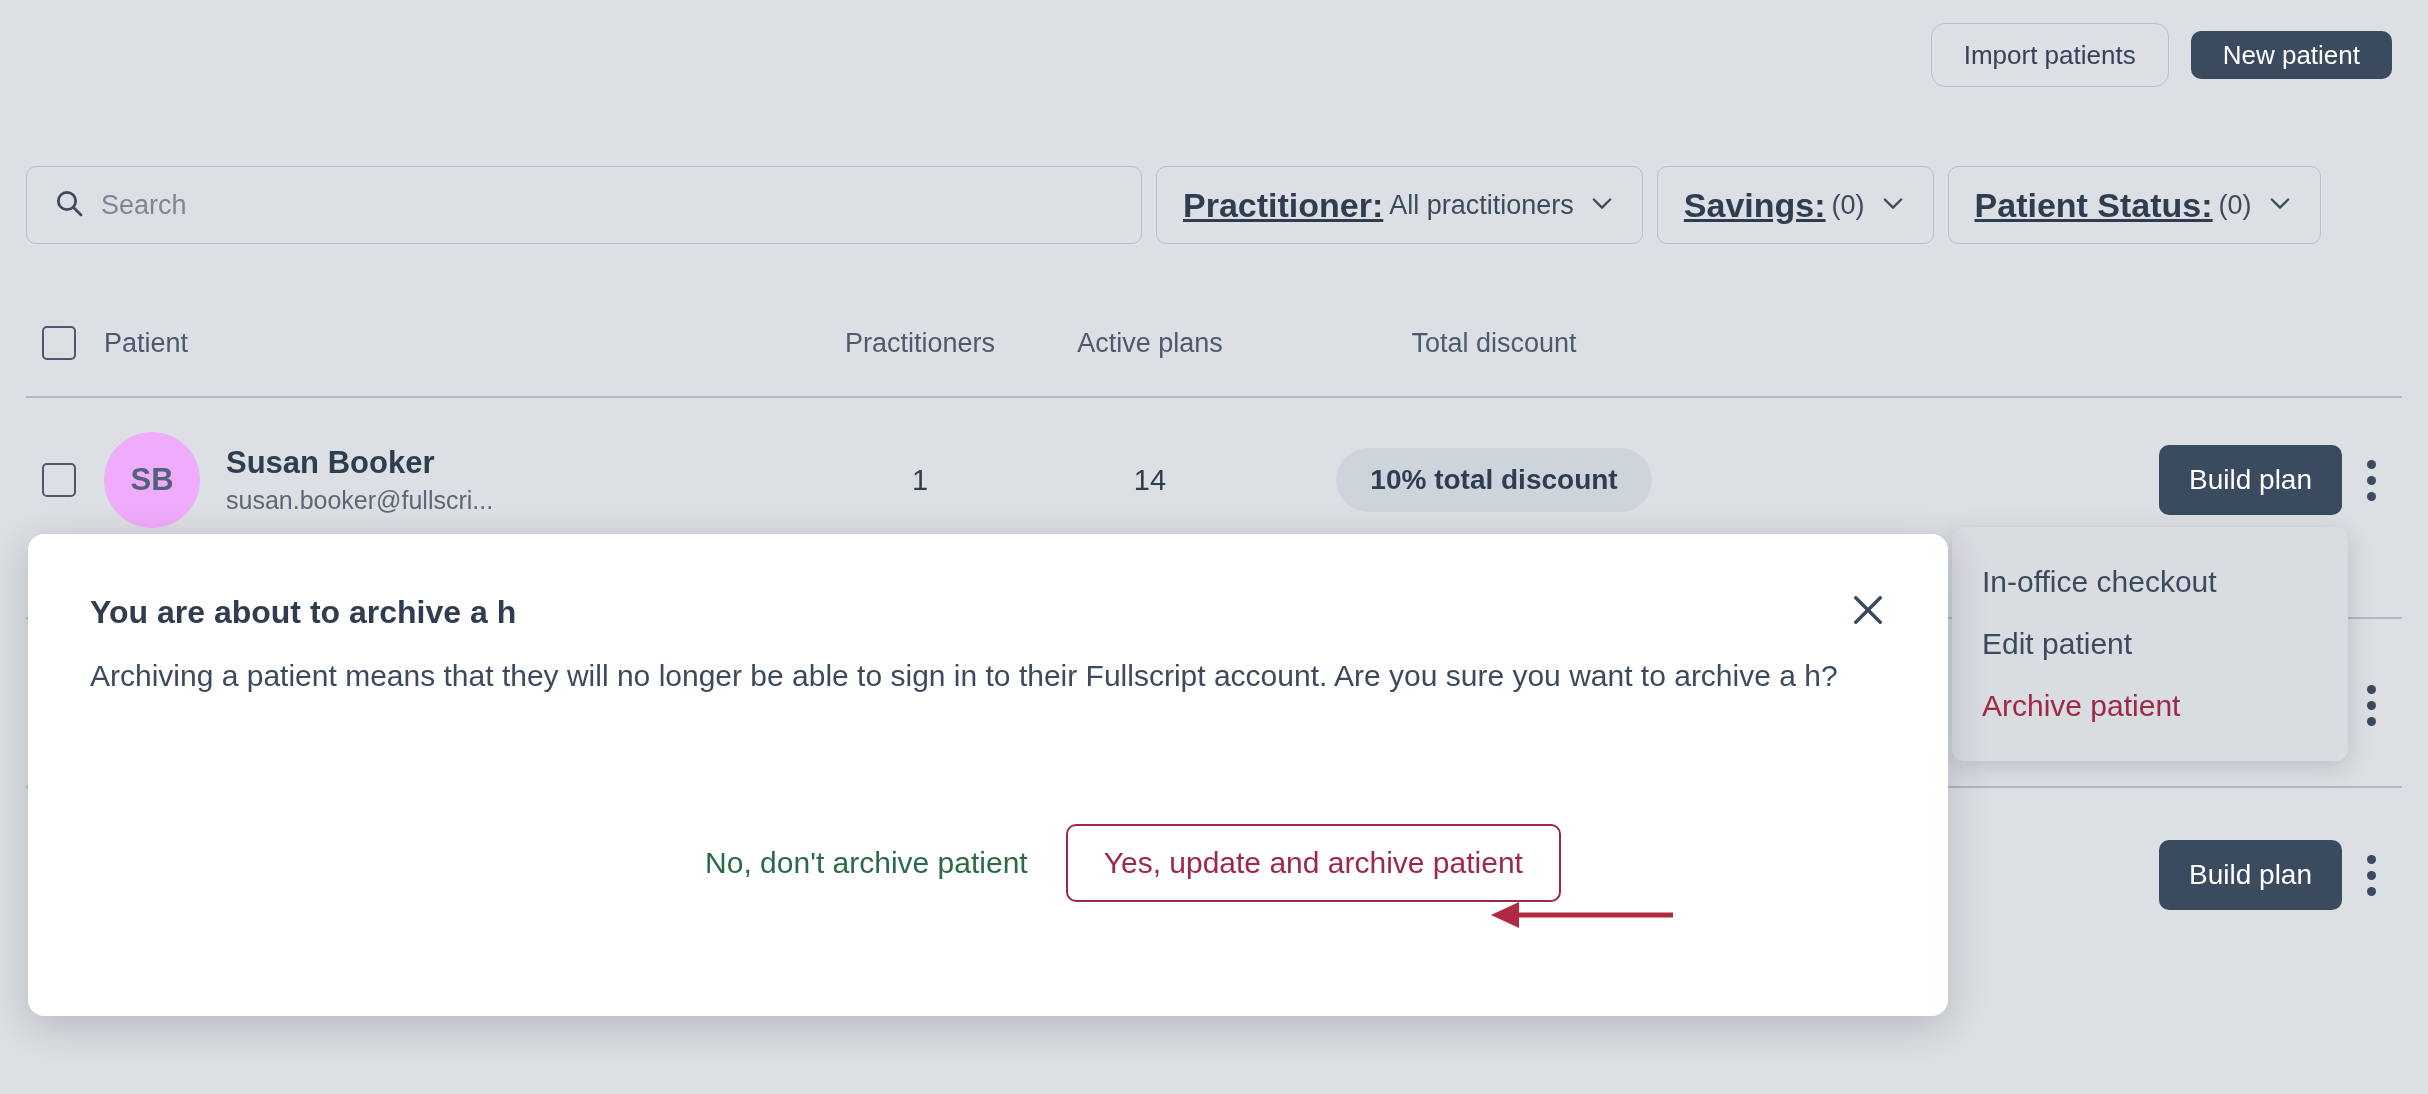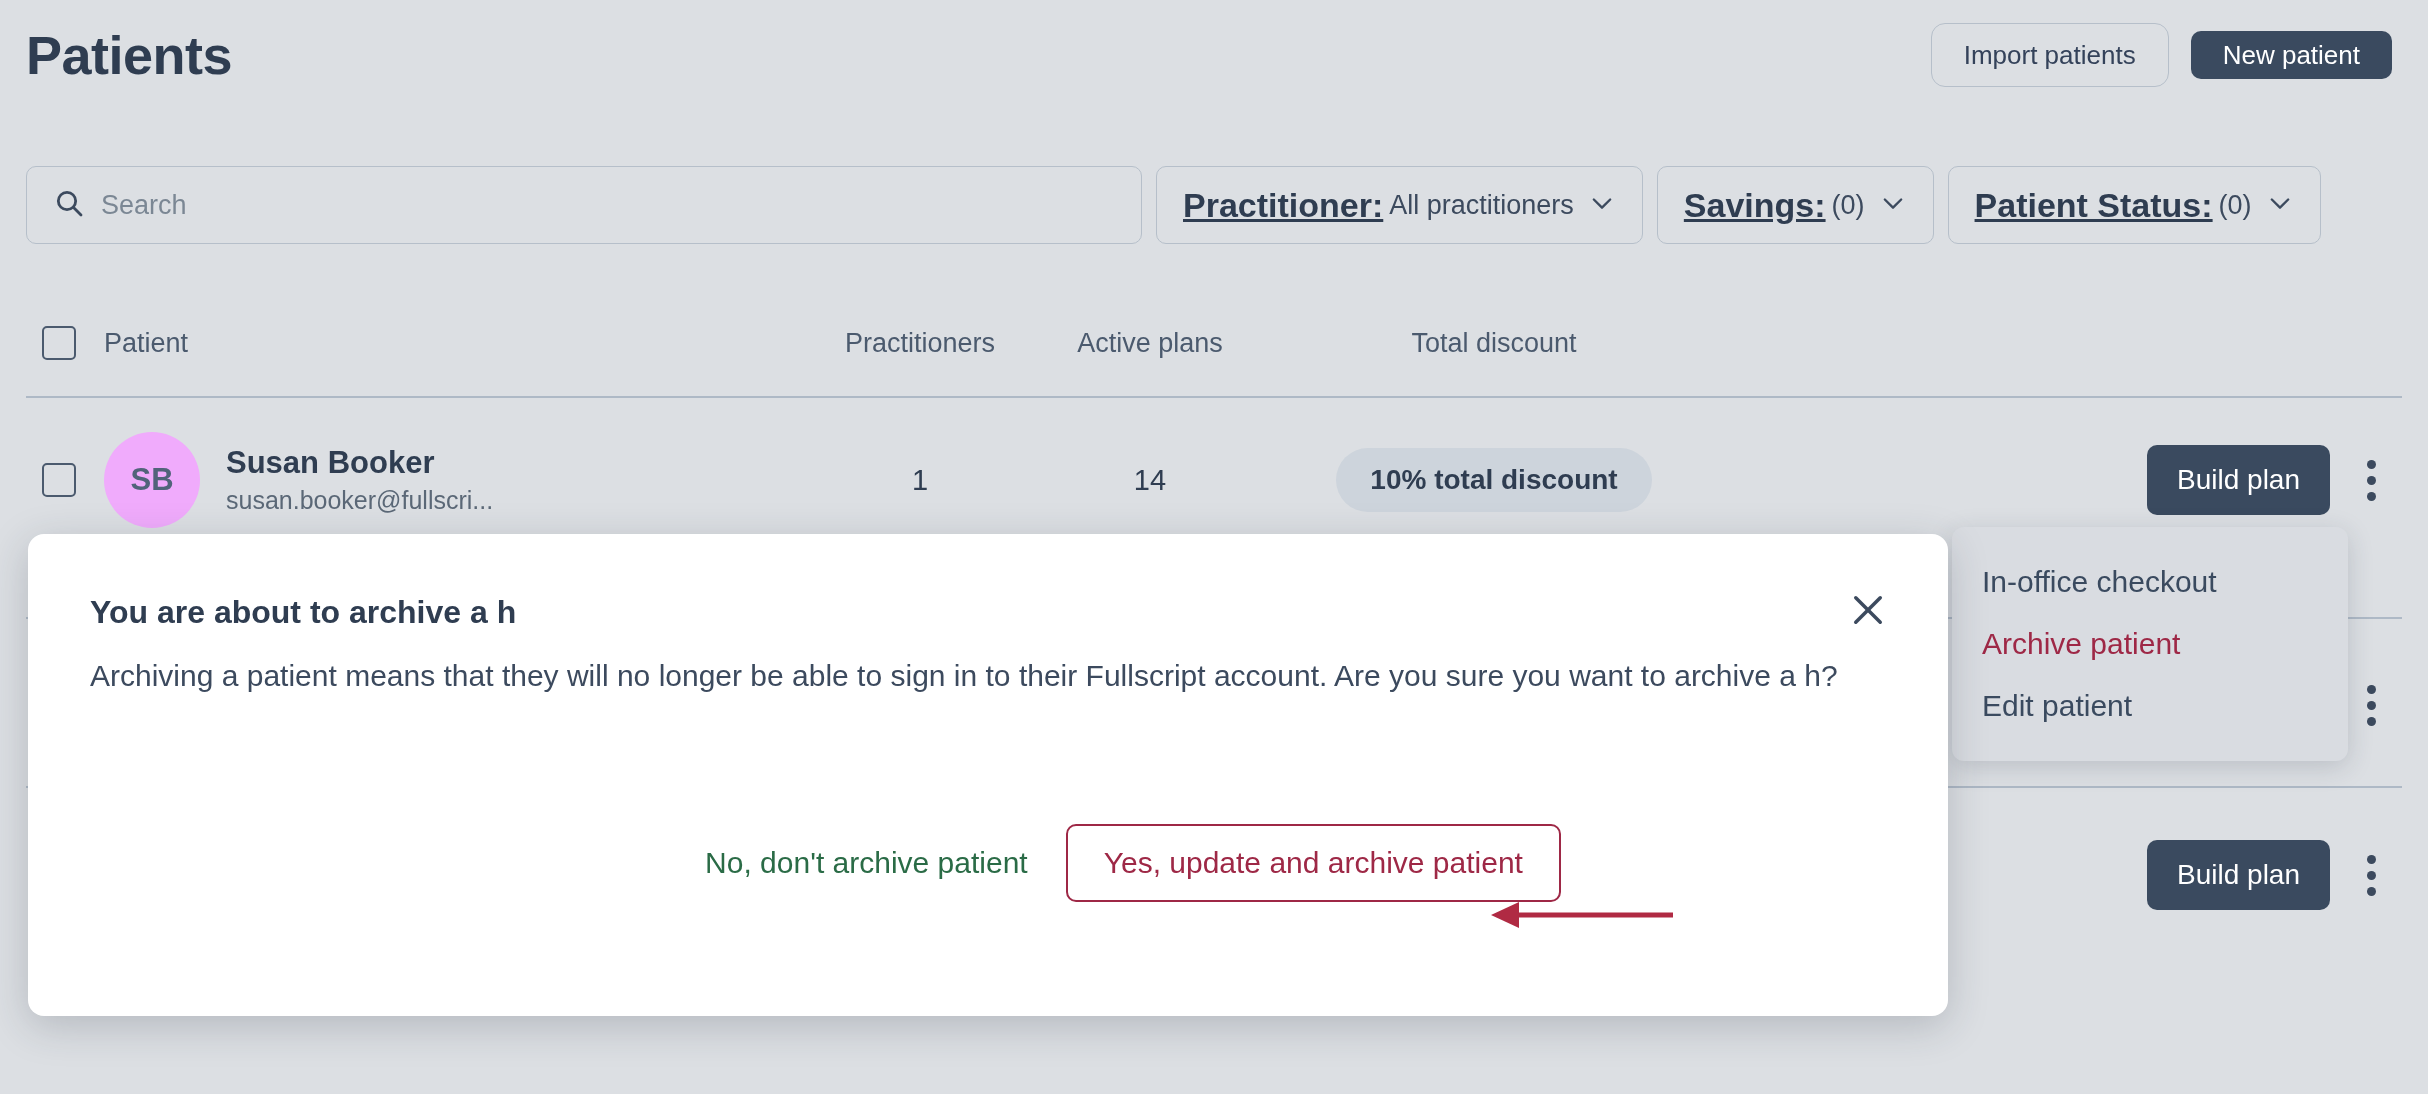--- a/index.html
+++ b/index.html
@@ -147,21 +147,21 @@
     width: 34px; height: 34px;
     border: 2px solid #4b5a6e;
     border-radius: 5px;
     background: transparent;
     cursor: pointer;
   }
   .c-patient { width: 700px; display: flex; align-items: center; gap: 26px; }
   .c-practitioners { width: 232px; text-align: center; display: flex; justify-content: center; }
   .c-plans { width: 228px; text-align: center; display: flex; justify-content: center; }
   .c-discount { width: 460px; display: flex; justify-content: center; }
-  .c-actions { flex: 1; display: flex; align-items: center; justify-content: flex-end; gap: 34px; padding-right: 24px; }
+  .c-actions { flex: 1; display: flex; align-items: center; justify-content: flex-end; gap: 22px; padding-right: 24px; }
 
   .avatar {
     width: 96px; height: 96px;
     border-radius: 50%;
     background: #f0abfc;
     color: #51637a;
     font-size: 31px;
     font-weight: 600;
     display: flex;
     align-items: center;
@@ -300,21 +300,20 @@
     z-index: 80;
     pointer-events: none;
   }
 </style>
 </head>
 <body>
 
 <div class="page">
 
   <div class="page-header">
-    <h1 class="page-title">Patients</h1>
     <div class="header-actions">
       <button class="btn-outline-light">Import patients</button>
       <button class="btn-solid-dark">New patient</button>
     </div>
   </div>
 
   <div class="filter-row">
 
     <div class="search-box">
       <span class="search-icon">
@@ -442,22 +441,22 @@
       <span class="kebab">
           <i></i>
           <i></i>
           <i></i>
         </span>
     </div>
   </div>
 
   <div class="dropdown">
     <div class="dd-item">In-office checkout</div>
+    <div class="dd-item">Edit patient</div>
     <div class="dd-item danger">Archive patient</div>
-    <div class="dd-item">Edit patient</div>
   </div>
 
   <div class="modal">
     <div class="modal-title">You are about to archive a h</div>
 
     <button class="modal-close">
       <svg width="42" height="42" viewBox="0 0 24 24" fill="none" stroke="#3c4a5e" stroke-width="2" stroke-linecap="round">
         <line x1="5" y1="5" x2="19" y2="19"></line>
         <line x1="19" y1="5" x2="5" y2="19"></line>
       </svg>

